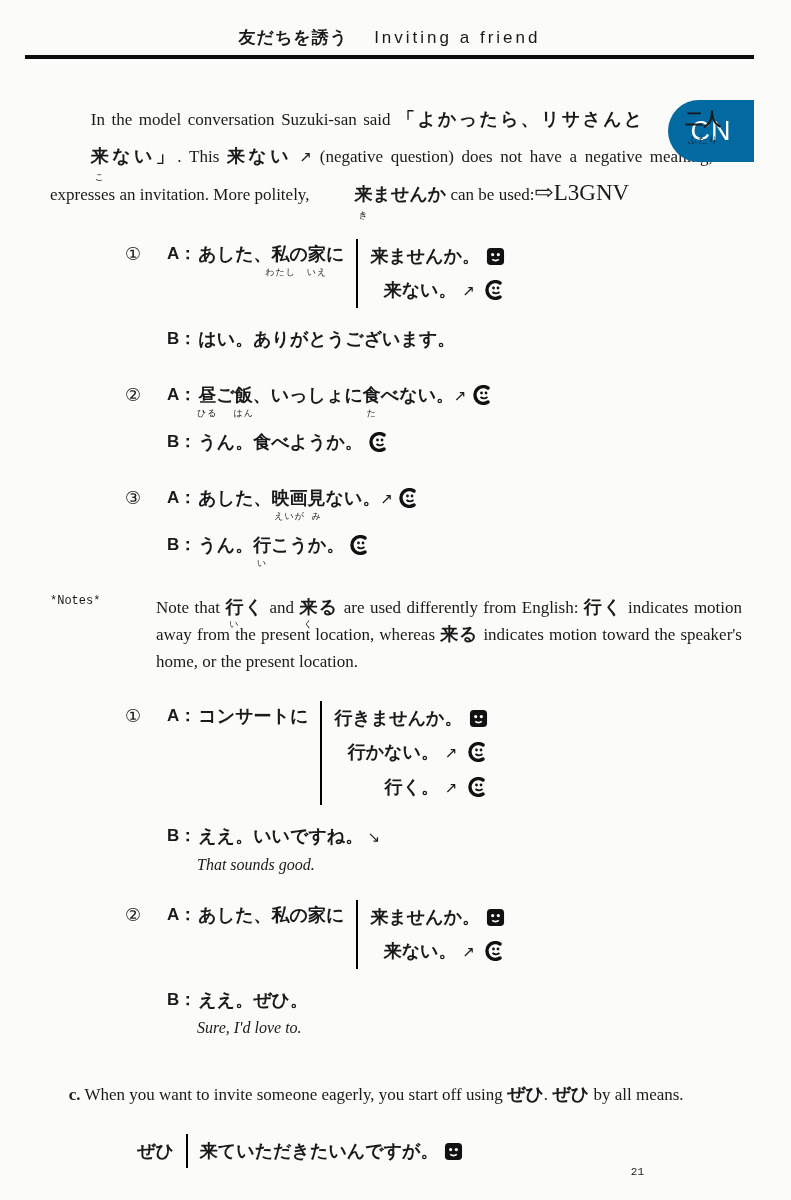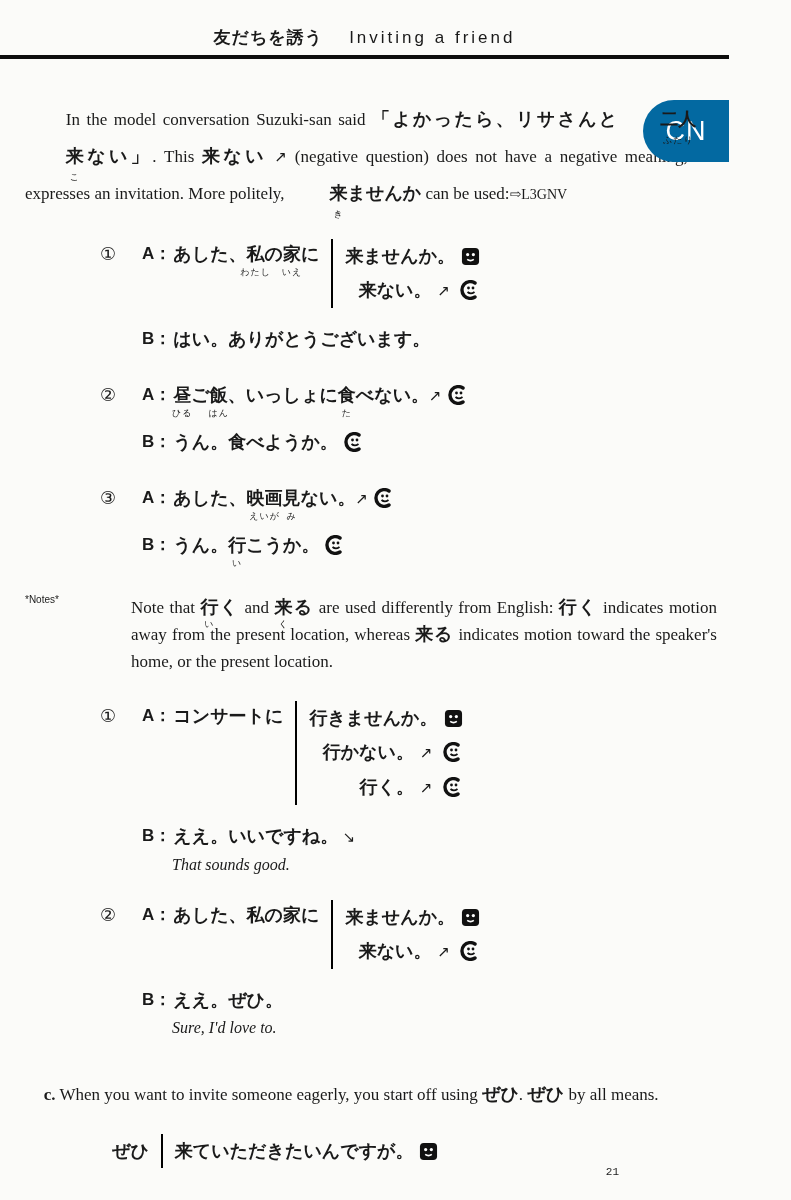--- a/index.html
+++ b/index.html
@@ -1,40 +1,40 @@
 <!DOCTYPE html>
 <html><head>
 <meta charset="utf-8">
 <style>
   html,body { margin:0; padding:0; }
   body {
     width:791px; height:1200px; background:#fbfbf9; color:#1a1a1a;
     font-family:"Liberation Serif","DejaVu Serif",serif;
     position:relative; overflow:hidden;
   }
-  .page { position:relative; width:729px; height:1200px; }
+  .page { position:relative; width:729px; height:1200px;padding-left:25px; }
 
   
   .header { text-align:center; padding-top:26px;
     font-family:"Liberation Sans","DejaVu Sans",sans-serif; font-size:17px; letter-spacing:1px; }
   .h-jp { font-weight:600; margin-right:26px; }
   .h-en { letter-spacing:3px; }
   .rule { margin-top:6px; height:4px; background:#0d0d0d; width:100%; }
 
   
   .cn-tab { position:absolute; top:100px; right:0; width:86px; height:62px;
     background:#0369a1; color:#fff; border-radius:31px 0 0 31px;
     display:flex; align-items:center; justify-content:center;
     font-family:"Liberation Sans","DejaVu Sans",sans-serif; font-size:27px; letter-spacing:1px; }
 
   
   .en { font-size:17px; }
   .jp { font-family:"Liberation Serif","DejaVu Serif",serif; font-weight:700; font-size:18px;text-align:right; }
   .arw { font-family:"DejaVu Sans",sans-serif; font-size:15px; font-weight:400; }
-  .ref { font-size:14px; }
+  .ref { font-size:23px; }
   .ital { }
 
   .intro { width:692px; margin:42px 0 0 25px; line-height:36px; text-align:justify; text-indent:2.4em; }
 
   
   .rb { position:relative; display:inline-block; }
   .rb .rt { position:absolute; top:97%; left:50%; transform:translateX(-50%);
     font-size:9px; font-weight:400; line-height:1; white-space:nowrap; letter-spacing:1px; }
 
   
@@ -49,21 +49,21 @@
   .choice-line { line-height:34px; white-space:nowrap; }
   .choice-line .arw { margin:0 4px 0 6px; }
   .b-row { display:flex; margin-top:16px; }
   .b-inline { line-height:30px; }
   .trans { font-style:italic; font-size:16px; margin:4px 0 0 30px; }
 
   .icon { display:inline-block; vertical-align:-4px; margin-left:6px; }
 
   
   .notes { display:flex; margin:34px 0 0 25px; width:692px; }
-  .notes-label { width:106px; flex:none; font-size:10px; font-family:Liberation Sans, sans-serif; }
+  .notes-label { width:106px; flex:none; font-size:12px; font-family:Liberation Mono, monospace; }
   .notes-text { flex:1; line-height:27px; text-align:justify; font-size:17px; }
 
   .c-para { width:700px; margin:44px 0 0 25px; line-height:27px; font-size:17px; text-align:justify; text-indent:1.1em; }
 
   .zehi-ex { display:flex; margin:26px 0 0 112px; }
   .zehi-lead { line-height:34px; }
 
   .pagenum { position:absolute; right:110px; bottom:22px;
     font-family:Liberation Mono, monospace; font-size:11px; }
 </style>

